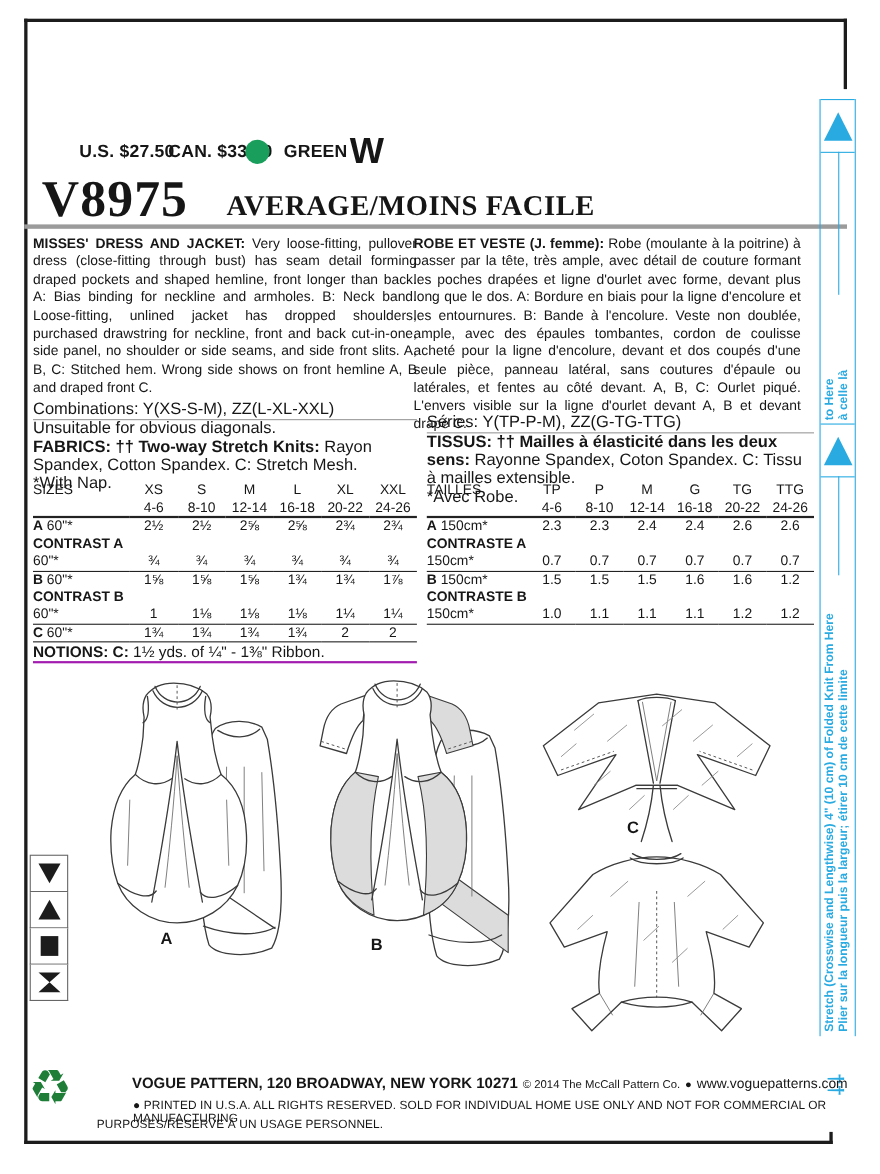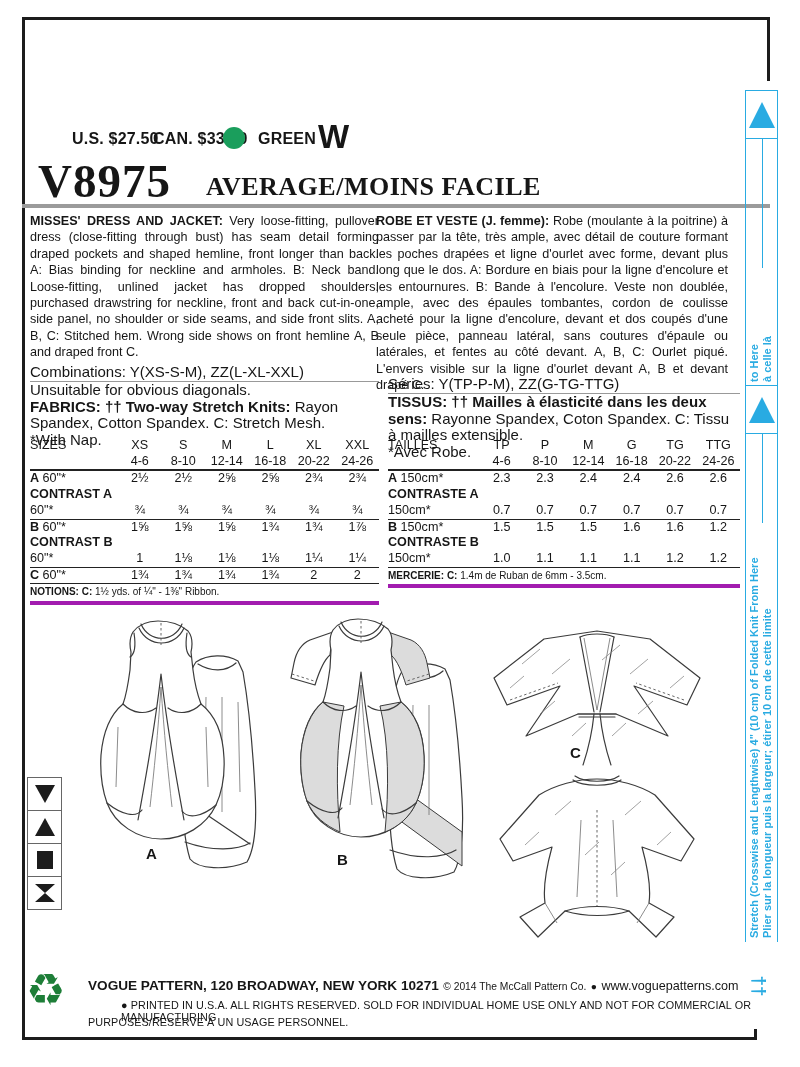--- a/index.html
+++ b/index.html
@@ -21,21 +21,21 @@
   .fabblock{font-size:15px;line-height:16.4px;}
   .combos{border-bottom:1px solid #999;padding-bottom:1px;}
   
   table.yard{border-collapse:collapse;table-layout:fixed;width:100%;}
   table.yard td{font-size:12.6px;line-height:15.7px;padding:0;white-space:nowrap;text-align:center;}
   table.yard td.lab{text-align:left;}
   table.yard td .ltr{font-weight:bold;}
   table.yard tr.rule2 td{border-bottom:2px solid #222;}
   table.yard tr.rule1 td{border-bottom:1px solid #222;}
   table.yard td.ctr{font-weight:bold;text-align:left;}
-  .notions{font-size:10px;line-height:16.5px;border-bottom:4px solid #a21caf;white-space:nowrap;}
+  .notions{font-size:14px;line-height:16.5px;border-bottom:2px solid #a21caf;white-space:nowrap;}
   .notions b{font-weight:bold;}
   .ind{padding-left:14px;}
   
   svg .ln{fill:none;stroke:#3b3b3b;stroke-width:1.2;stroke-linejoin:round;stroke-linecap:round;}
   svg .fw{fill:#ffffff;stroke:#3b3b3b;stroke-width:1.2;stroke-linejoin:round;}
   svg .fg{fill:#dcdcdc;stroke:#3b3b3b;stroke-width:1;stroke-linejoin:round;}
   svg .thin{fill:none;stroke:#6e6e6e;stroke-width:.8;}
   svg .dash{fill:none;stroke:#555;stroke-width:.9;stroke-dasharray:2.5 2.5;}
   svg .hatch{stroke:#8a8a8a;stroke-width:.8;}
   .glabel{font-weight:bold;font-size:15px;}
@@ -46,21 +46,21 @@
   
   .cyancol{position:absolute;border-left:1px solid #29abe2;border-right:1px solid #29abe2;}
   .arrowbox{position:absolute;left:0;right:0;border-top:1px solid #29abe2;border-bottom:1px solid #29abe2;display:flex;align-items:center;justify-content:center;}
   .tri{width:0;height:0;border-left:13px solid transparent;border-right:13px solid transparent;border-bottom:26px solid #29abe2;}
   .cline{position:absolute;width:1px;background:#29abe2;left:50%;}
   .vtext{position:absolute;transform:rotate(-90deg);transform-origin:left top;white-space:nowrap;
          color:#29abe2;font-size:11px;line-height:13px;font-weight:bold;}
   .dagger{position:absolute;color:#29abe2;font-size:19px;font-weight:bold;transform:rotate(90deg);transform-origin:center;}
   
   .recycle{font-size:44px;line-height:1;}
-  .addr{font-weight:bold;font-size:13.6px;}
+  .addr{font-weight:bold;font-size:13.6px;margin-left:32px;}
   .copyr{font-size:10.3px;}
   .site{font-size:12.6px;}
   .legal{font-size:10.8px;letter-spacing:.1px;}
 </style>
 </head>
 <body>
 
 <div id="page">
 
   <div class="bline" style="left:22px;top:17px;width:748px;height:3px;"></div>
@@ -232,21 +232,20 @@
         <td class="lab ind">150cm*</td>
         <td>1.0</td>
         <td>1.1</td>
         <td>1.1</td>
         <td>1.1</td>
         <td>1.2</td>
         <td>1.2</td>
       </tr>
     </tbody>
       </table>
-    <div class="notions"><b>MERCERIE: C:</b><span> 1.4m de Ruban de 6mm - 3.5cm.</span></div>
   </div>
 
   <svg class="abs" style="left:78px;top:612px;" width="230" height="260" viewBox="0 0 230 260">
     <path class="fw" d="M118,50 C130,42 148,42 160,49 L165,60 C171,95 175,140 177,178 C179,212 176,238 169,250 C148,259 120,257 112,247 C106,228 104,198 104,168 L107,92 C109,72 112,58 118,50 Z"></path>
     <path class="ln" d="M120,52 C133,60 148,60 158,51"></path>
     <path class="thin" d="M128,85 L126,195 M144,85 L144,200 M160,90 L162,180"></path>
     <path class="ln" d="M104,186 L172,232"></path>
     <path class="ln" d="M107,230 C135,240 160,238 172,231"></path>
     <path class="fw" d="M55,20 C62,11 72,9 80,9 C92,9 102,12 110,19 C114,24 115,31 113,40 L115,58 C117,74 120,84 123,92 C137,103 145,122 146,146 C147,166 143,182 138,193 C128,214 106,227 83,227 C59,227 37,212 29,191 C24,177 22,160 23,143 C25,120 33,102 45,92 C48,84 50,73 52,58 L53,40 C51,31 52,25 55,20 Z"></path>
     <path class="ln" d="M61,16 C70,36 97,36 106,16"></path>

